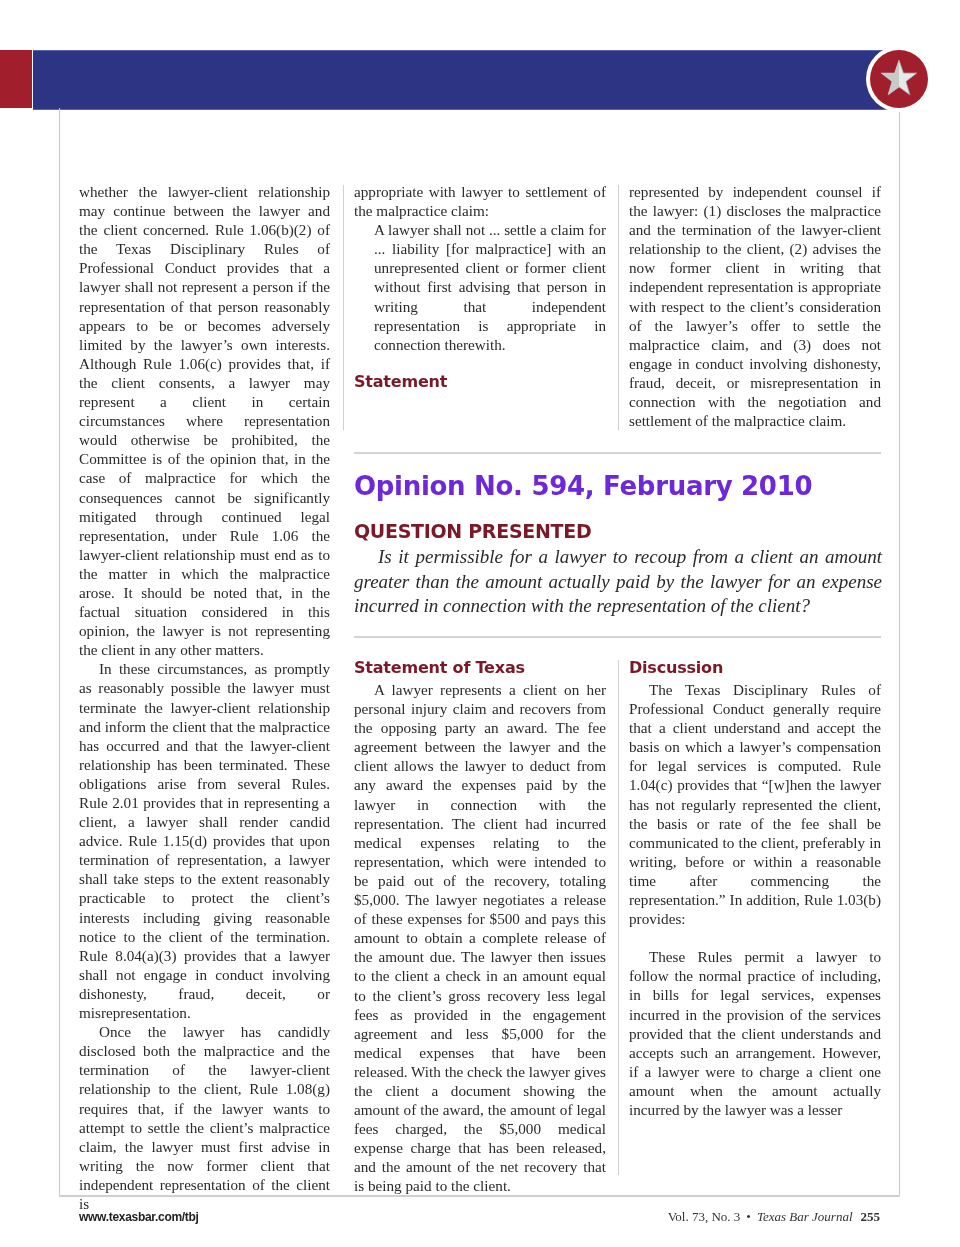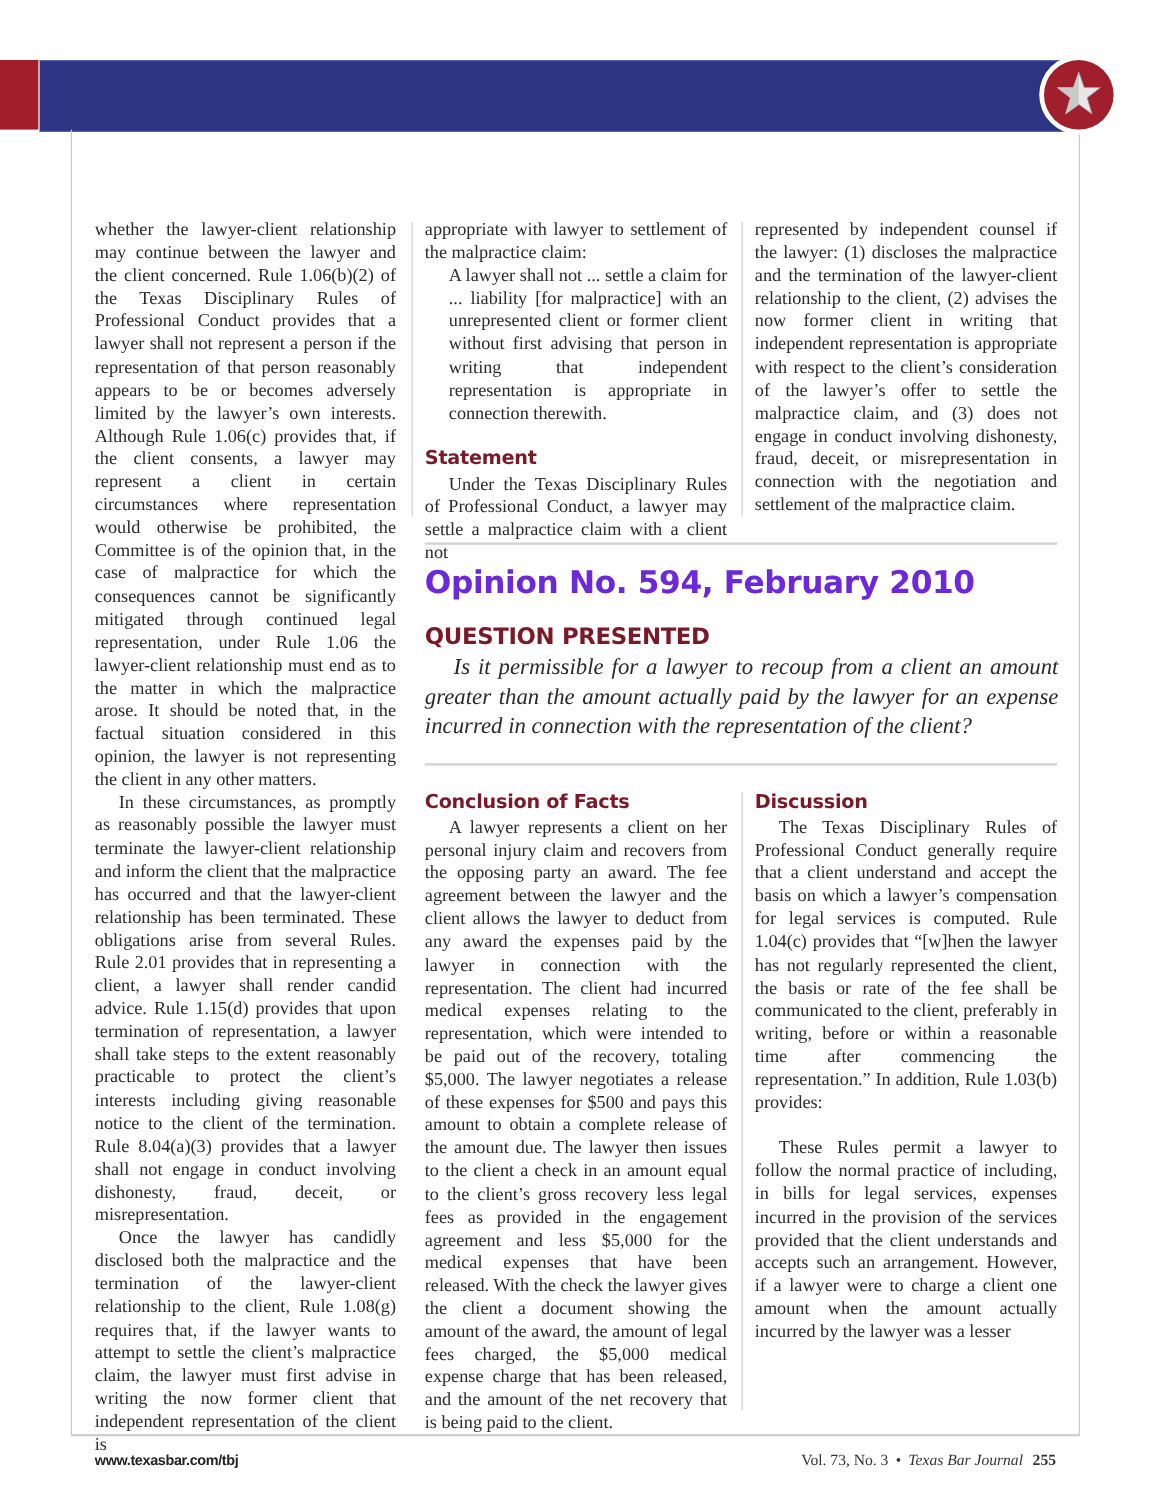--- a/index.html
+++ b/index.html
@@ -64,37 +64,36 @@
   <p class="ind">Once the lawyer has candidly disclosed both the malpractice and the termination of the lawyer-client relationship to the client, Rule 1.08(g) requires that, if the lawyer wants to attempt to settle the client’s malpractice claim, the lawyer must first advise in writing the now former client that independent representation of the client is</p>
 </div>
 
 <div class="vrule vr1"></div>
 
 <div class="col col2">
   <p>appropriate with lawyer to settlement of the malpractice claim:</p>
   <p class="quote">A lawyer shall not ... settle a claim for ... liability [for malpractice] with an unrepresented client or former client without first advising that person in writing that independent representation is appropriate in connection therewith.</p>
   <div style="height:18px"></div>
   <div class="head">Statement</div>
-  <p class="ind">Under the Texas Disciplinary Rules of Professional Conduct, a lawyer may settle a malpractice claim with a client not</p>
 </div>
 
 <div class="vrule vr2"></div>
 
 <div class="col col3">
   <p>represented by independent counsel if the lawyer: (1) discloses the malpractice and the termination of the lawyer-client relationship to the client, (2) advises the now former client in writing that independent representation is appropriate with respect to the client’s consideration of the lawyer’s offer to settle the malpractice claim, and (3) does not engage in conduct involving dishonesty, fraud, deceit, or misrepresentation in connection with the negotiation and settlement of the malpractice claim.</p>
 </div>
 
 <div class="hrule hr1"></div>
 <h1 class="opinion-title">Opinion No. 594, February 2010</h1>
 <h2 class="qp-head">QUESTION PRESENTED</h2>
 <p class="qp-text">Is it permissible for a lawyer to recoup from a client an amount greater than the amount actually paid by the lawyer for an expense incurred in connection with the representation of the client?</p>
 <div class="hrule hr2"></div>
 
 <div class="col col4">
-  <div class="head">Conclusion of Facts</div>
+  <div class="head">Statement of Texas</div>
   <p class="ind">A lawyer represents a client on her personal injury claim and recovers from the opposing party an award. The fee agreement between the lawyer and the client allows the lawyer to deduct from any award the expenses paid by the lawyer in connection with the representation. The client had incurred medical expenses relating to the representation, which were intended to be paid out of the recovery, totaling $5,000. The lawyer negotiates a release of these expenses for $500 and pays this amount to obtain a complete release of the amount due. The lawyer then issues to the client a check in an amount equal to the client’s gross recovery less legal fees as provided in the engagement agreement and less $5,000 for the medical expenses that have been released. With the check the lawyer gives the client a document showing the amount of the award, the amount of legal fees charged, the $5,000 medical expense charge that has been released, and the amount of the net recovery that is being paid to the client.</p>
 </div>
 
 <div class="vrule vr3"></div>
 
 <div class="col col5">
   <div class="head">Discussion</div>
   <p class="ind">The Texas Disciplinary Rules of Professional Conduct generally require that a client understand and accept the basis on which a lawyer’s compensation for legal services is computed. Rule 1.04(c) provides that “[w]hen the lawyer has not regularly represented the client, the basis or rate of the fee shall be communicated to the client, preferably in writing, before or within a reasonable time after commencing the representation.” In addition, Rule 1.03(b) provides:</p>
   <div style="height:19px"></div>
   <p class="ind">These Rules permit a lawyer to follow the normal practice of including, in bills for legal services, expenses incurred in the provision of the services provided that the client understands and accepts such an arrangement. However, if a lawyer were to charge a client one amount when the amount actually incurred by the lawyer was a lesser</p>

